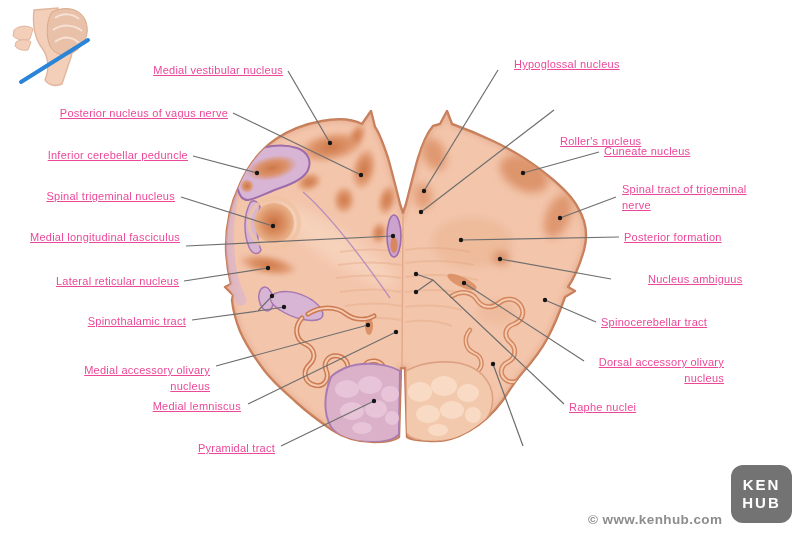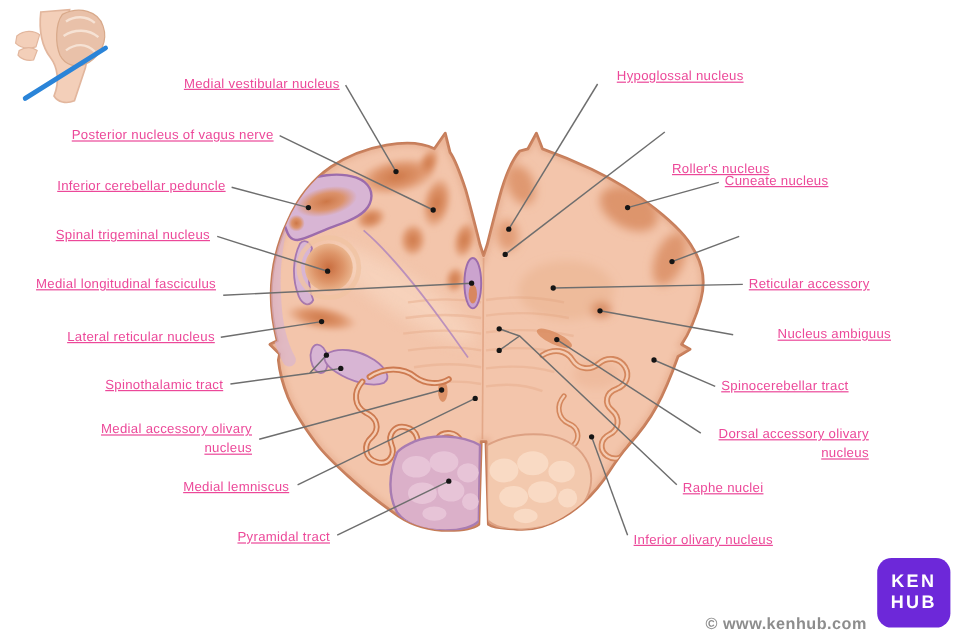--- a/index.html
+++ b/index.html
@@ -228,32 +228,32 @@
     </g>
   </svg>
 
   <div class="lbl l" style="right:517px;top:62px;">Medial vestibular nucleus</div>
   <div class="lbl l" style="right:572px;top:105px;">Posterior nucleus of vagus nerve</div>
   <div class="lbl l" style="right:612px;top:147px;margin-left:33px;">Inferior cerebellar peduncle</div>
   <div class="lbl l" style="right:625px;top:188px;">Spinal trigeminal nucleus</div>
   <div class="lbl l wrap" style="right:620px;top:229px;width:150px;">Medial longitudinal fasciculus</div>
   <div class="lbl l" style="right:621px;top:273px;">Lateral reticular nucleus</div>
   <div class="lbl l" style="right:614px;top:313px;">Spinothalamic tract</div>
-  <div class="lbl l wrap" style="right:590px;top:350px;width:140px;">Medial accessory olivary nucleus</div>
+  <div class="lbl l wrap" style="right:590px;top:362px;width:140px;">Medial accessory olivary nucleus</div>
   <div class="lbl l" style="right:559px;top:398px;padding-left:48px;">Medial lemniscus</div>
   <div class="lbl l" style="right:525px;top:440px;">Pyramidal tract</div>
 
   <div class="lbl r" style="left:514px;top:56px;">Hypoglossal nucleus</div>
   <div class="lbl r" style="left:560px;top:97px;margin-top:36px;">Roller's nucleus</div>
   <div class="lbl r" style="left:604px;top:143px;">Cuneate nucleus</div>
-  <div class="lbl r" style="left:624px;top:229px;">Reticular accessory</div>
+  <div class="lbl r wrap" style="left:622px;top:181px;width:130px;">Spinal tract of trigeminal nerve</div>
+  <div class="lbl r" style="left:624px;top:229px;">Posterior formation</div>
   <div class="lbl r" style="left:616px;top:271px;margin-left:32px;">Nucleus ambiguus</div>
   <div class="lbl r" style="left:601px;top:314px;">Spinocerebellar tract</div>
   <div class="lbl r wrap" style="left:589px;top:354px;width:135px;text-align:right;">Dorsal accessory olivary nucleus</div>
   <div class="lbl r" style="left:569px;top:399px;">Raphe nuclei</div>
-  <div class="lbl r" style="left:528px;top:442px;">Inferior olivary nucleus</div>
 
   <div class="copyright">© www.kenhub.com</div>
-  <div class="logo" style="background: #6d28d9;">
+  <div class="logo" style="background: #737373;">
     <span>KEN</span>
     <span>HUB</span>
   </div>
 </div>
 
 </body></html>

